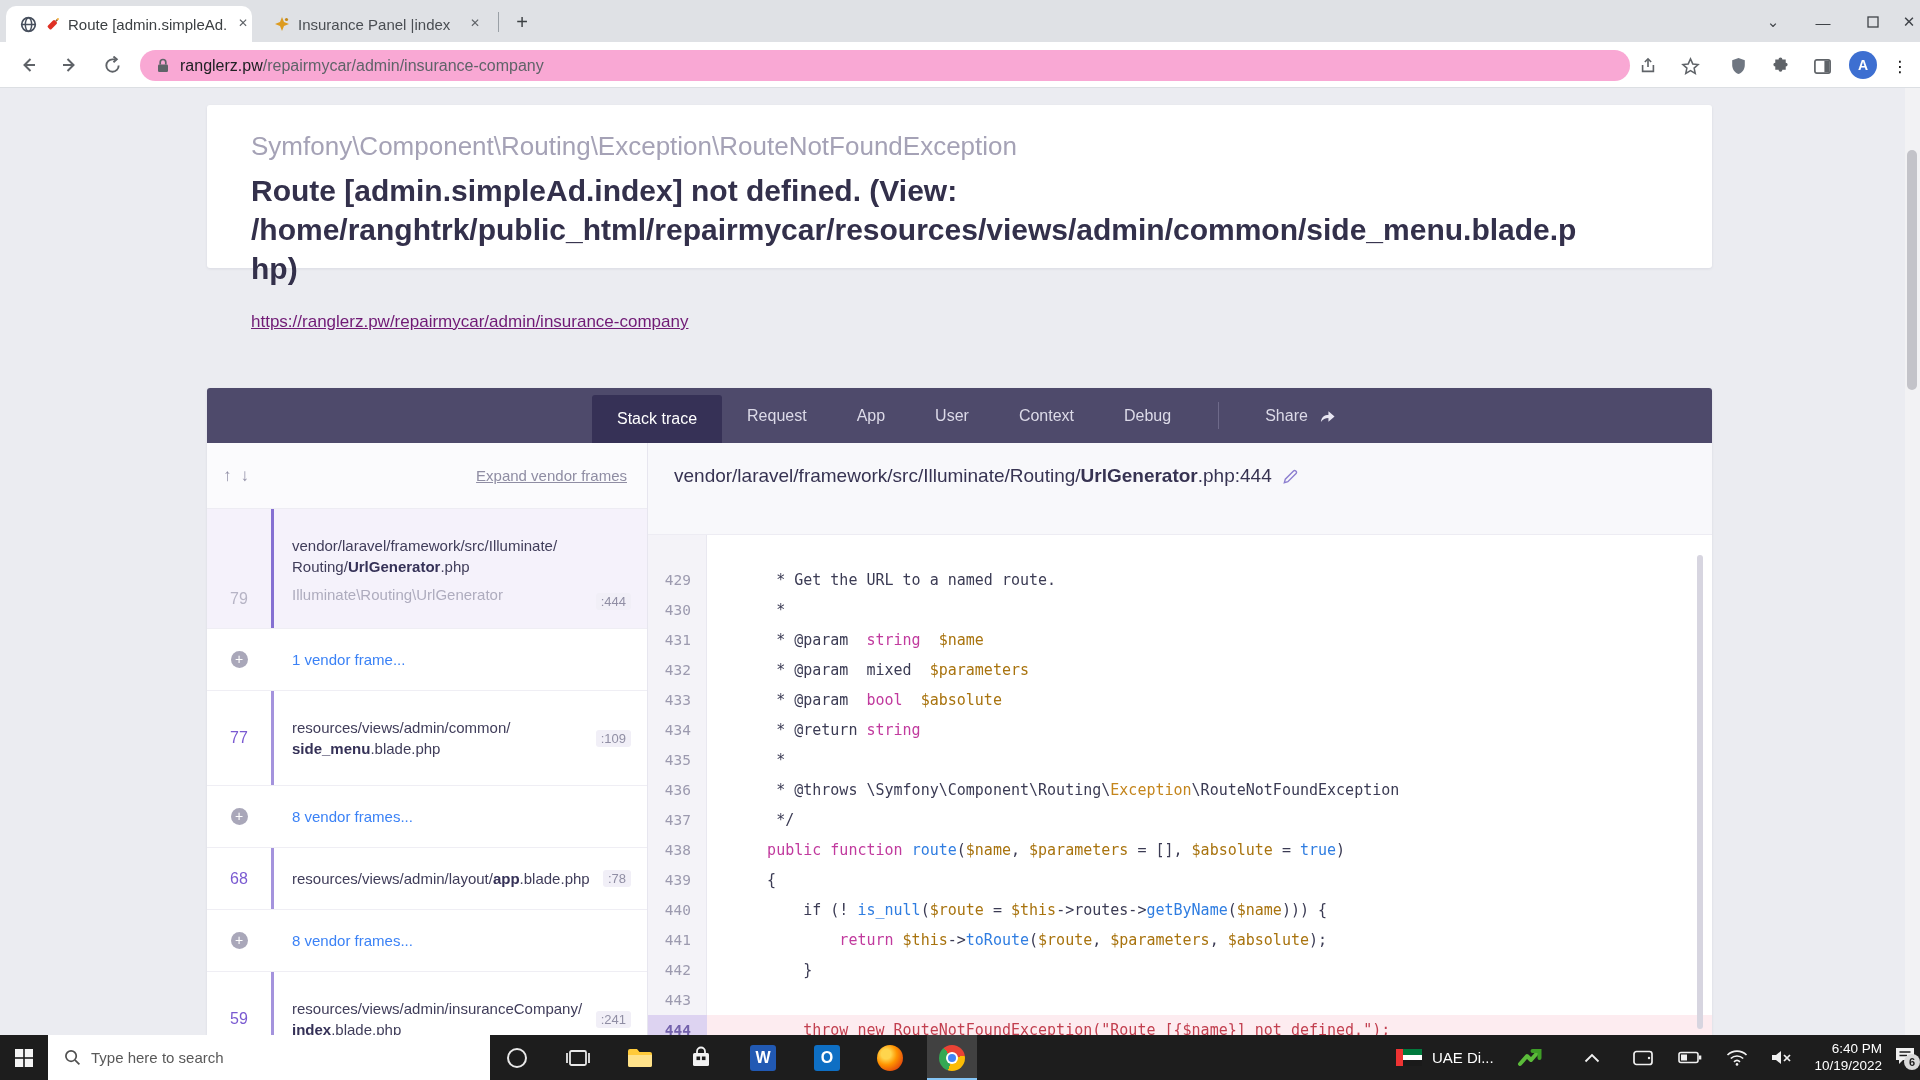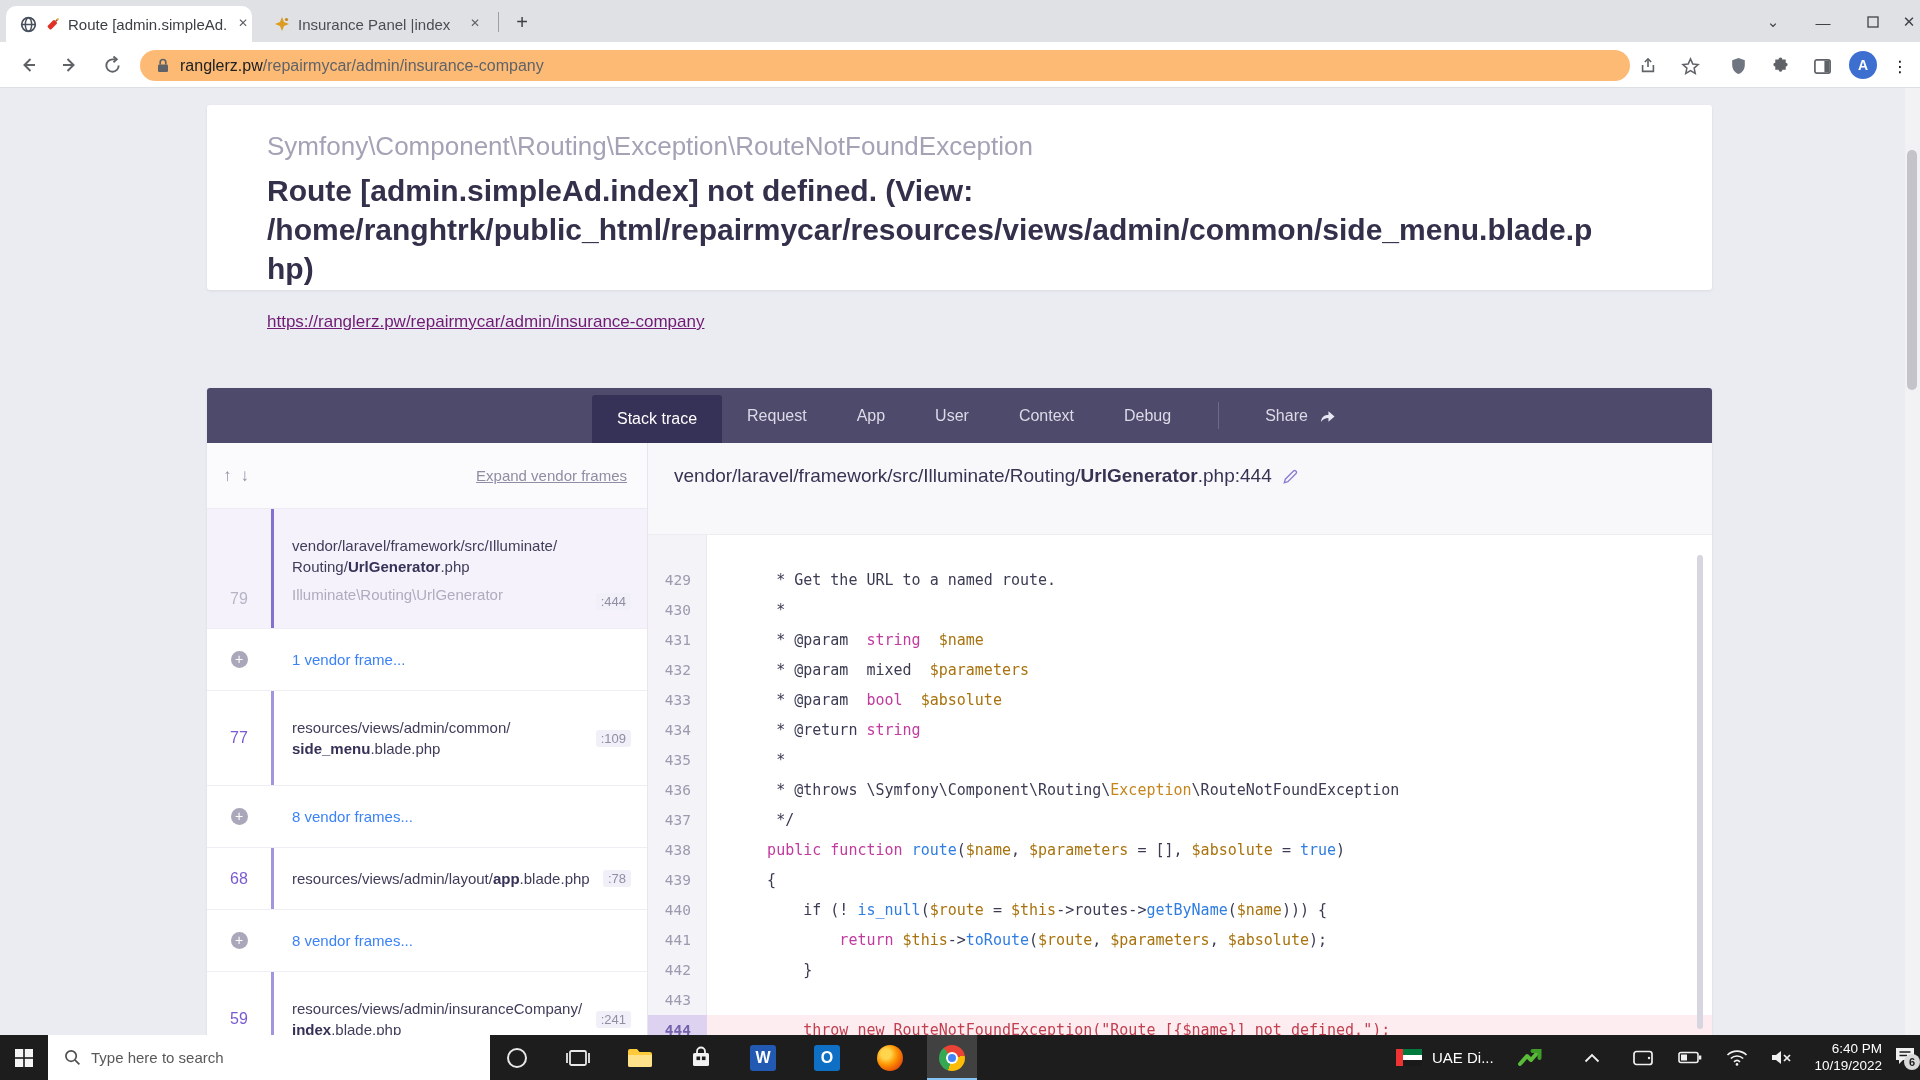--- a/index.html
+++ b/index.html
@@ -13,30 +13,30 @@
   .tab-title { font-size:15px; color:#3c4043; white-space:nowrap; overflow:hidden; }
   .tab.active .tab-title { width:158px; }
   .tab.inactive .tab-title { width:160px; color:#4a4e53; }
   .tab-close { width:18px; height:18px; margin-left:8px; border-radius:50%; text-align:center; line-height:17px; font-size:14px; color:#5f6368; }
   .tab-sep { position:absolute; left:498px; top:12px; width:1px; height:20px; background:#9aa0a6; }
   .newtab { position:absolute; left:508px; top:9px; width:28px; height:28px; font-size:20px; color:#3c4043; text-align:center; line-height:26px; font-weight:300; }
   .winbtn { position:absolute; top:8px; width:46px; height:28px; display:flex; align-items:center; justify-content:center; color:#3f4348; font-size:15px; }
 
   .toolbar { position:absolute; left:0; top:42px; width:1920px; height:46px; background:#ffffff; border-bottom:1px solid #dcdfe3; }
   .navbtn { position:absolute; top:7px; width:32px; height:32px; display:flex; align-items:center; justify-content:center; }
-  .omnibox { position:absolute; left:140px; top:8px; width:1490px; height:31px; background:#fdba74; border-radius:16px; display:flex; align-items:center; }
+  .omnibox { position:absolute; left:140px; top:8px; width:1490px; height:31px; background:#f9a8d4; border-radius:16px; display:flex; align-items:center; }
   .urltext { font-size:16px; color:#202124; margin-left:10px; }
   .urltext .path { color:#5f6368; }
   .tbicon { position:absolute; top:8px; width:32px; height:32px; display:flex; align-items:center; justify-content:center; }
   .avatar { position:absolute; left:1849px; top:9px; width:28px; height:28px; border-radius:50%; background:#3d6fd1; color:#fff; font-size:14px; font-weight:700; display:flex; align-items:center; justify-content:center; }
 
   
   .content { position:absolute; left:0; top:88px; width:1920px; height:947px; background:#ebecf1; overflow:hidden; }
 
-  .error-card { position:absolute; left:207px; top:17px; width:1505px; height:185px; background:#fff; border-radius:3px; box-shadow:0 1px 3px rgba(30,30,60,.08); padding:26px 60px; }
+  .error-card { position:absolute; left:207px; top:17px; width:1505px; height:163px; background:#fff; border-radius:3px; box-shadow:0 1px 3px rgba(30,30,60,.08); padding:26px 44px; }
   .ec-class { font-size:26px; color:#a5a2b6; }
   .ec-title { font-size:30px; font-weight:700; color:#33304b; line-height:39px; margin-top:9px; max-width:1340px; overflow-wrap:break-word; }
   .ec-link { display:inline-block; margin-top:24px; font-size:17px; color:#701a75; text-decoration:underline; }
 
   .flare-card { position:absolute; left:207px; top:300px; width:1505px; height:647px; background:#fff; border-radius:3px 3px 0 0; box-shadow:0 1px 3px rgba(30,30,60,.08); display:flex; flex-direction:column; overflow:hidden; }
   .flare-nav { height:55px; background:#4e4a6b; display:flex; align-items:stretch; padding-left:385px; flex:0 0 55px; }
   .nav-tab { padding:0 25px; line-height:55px; font-size:16px; color:#dcdae8; cursor:pointer; }
   .nav-tab.active { background:#363156; height:48px; line-height:48px; align-self:flex-end; border-radius:3px 3px 0 0; color:#fff; }
   .nav-div { width:1px; background:#6e6a8a; margin:14px 22px; }
   .nav-share { display:flex; align-items:center; gap:10px; padding:0 24px; font-size:16px; color:#dcdae8; cursor:pointer; }

